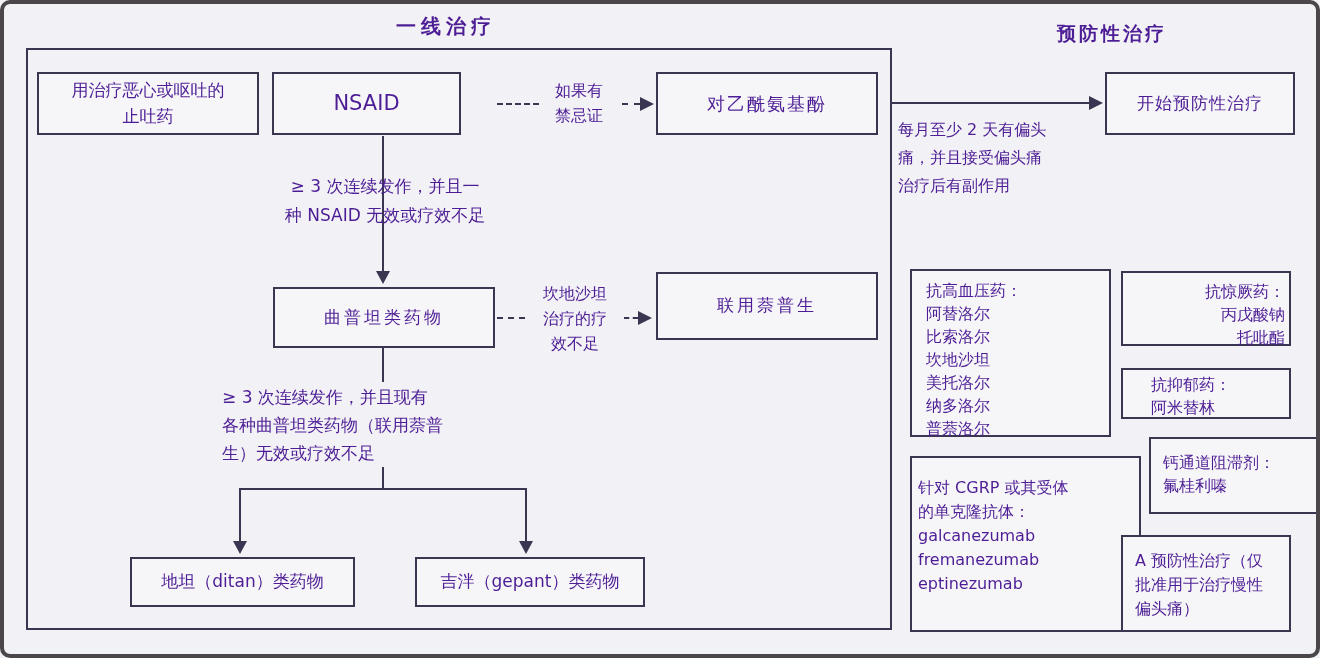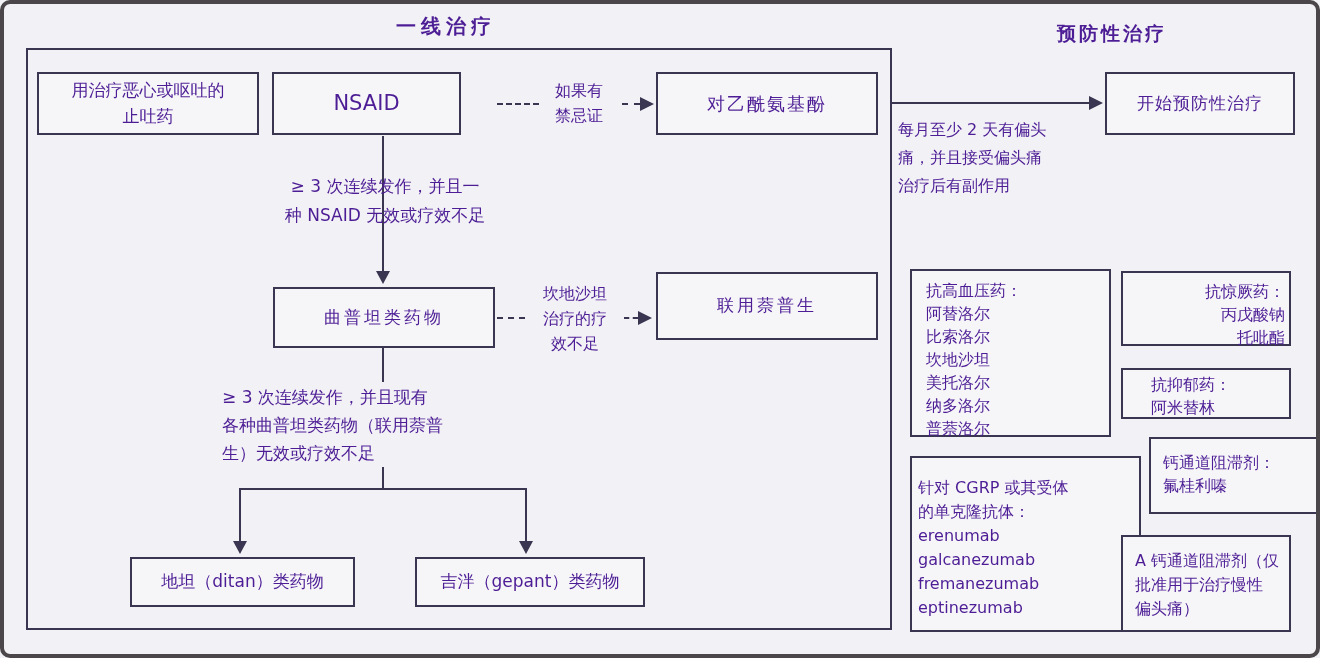--- a/index.html
+++ b/index.html
@@ -137,21 +137,20 @@
     <div class="item">比索洛尔</div>
     <div class="item">坎地沙坦</div>
     <div class="item">美托洛尔</div>
     <div class="item">纳多洛尔</div>
     <div class="item">普萘洛尔</div>
   </div>
 
   <div class="drug-box" style="left:910px; top:456px; width:231px; height:176px; padding:18px 6px 0 6px; line-height:24px;">
     <div class="heading">针对 CGRP 或其受体
 的单克隆抗体：</div>
-    <div class="item">erenumab</div>
     <div class="item">galcanezumab</div>
     <div class="item">fremanezumab</div>
     <div class="item">eptinezumab</div>
   </div>
 
   <div class="drug-box" style="left:1121px; top:271px; width:170px; height:75px; padding:7px 4px 0 12px;text-align:right;">
     <div class="heading">抗惊厥药：</div>
     <div class="item">丙戊酸钠</div>
     <div class="item">托吡酯</div>
   </div>
@@ -160,17 +159,17 @@
     <div class="heading">抗抑郁药：</div>
     <div class="item">阿米替林</div>
   </div>
 
   <div class="drug-box" style="left:1121px; top:437px; width:170px; height:77px; padding:12px 4px 0 12px;margin-left:28px;">
     <div class="heading">钙通道阻滞剂：</div>
     <div class="item">氟桂利嗪</div>
   </div>
 
   <div class="drug-box" style="left:1121px; top:535px; width:170px; height:97px; padding:12px 4px 0 12px; line-height:24px;">
-    <div class="heading">A 钙通道阻滞剂（仅
+    <div class="heading">A 预防性治疗（仅
 批准用于治疗慢性
 偏头痛）</div>
   </div>
 </div>
 
 </body></html>

